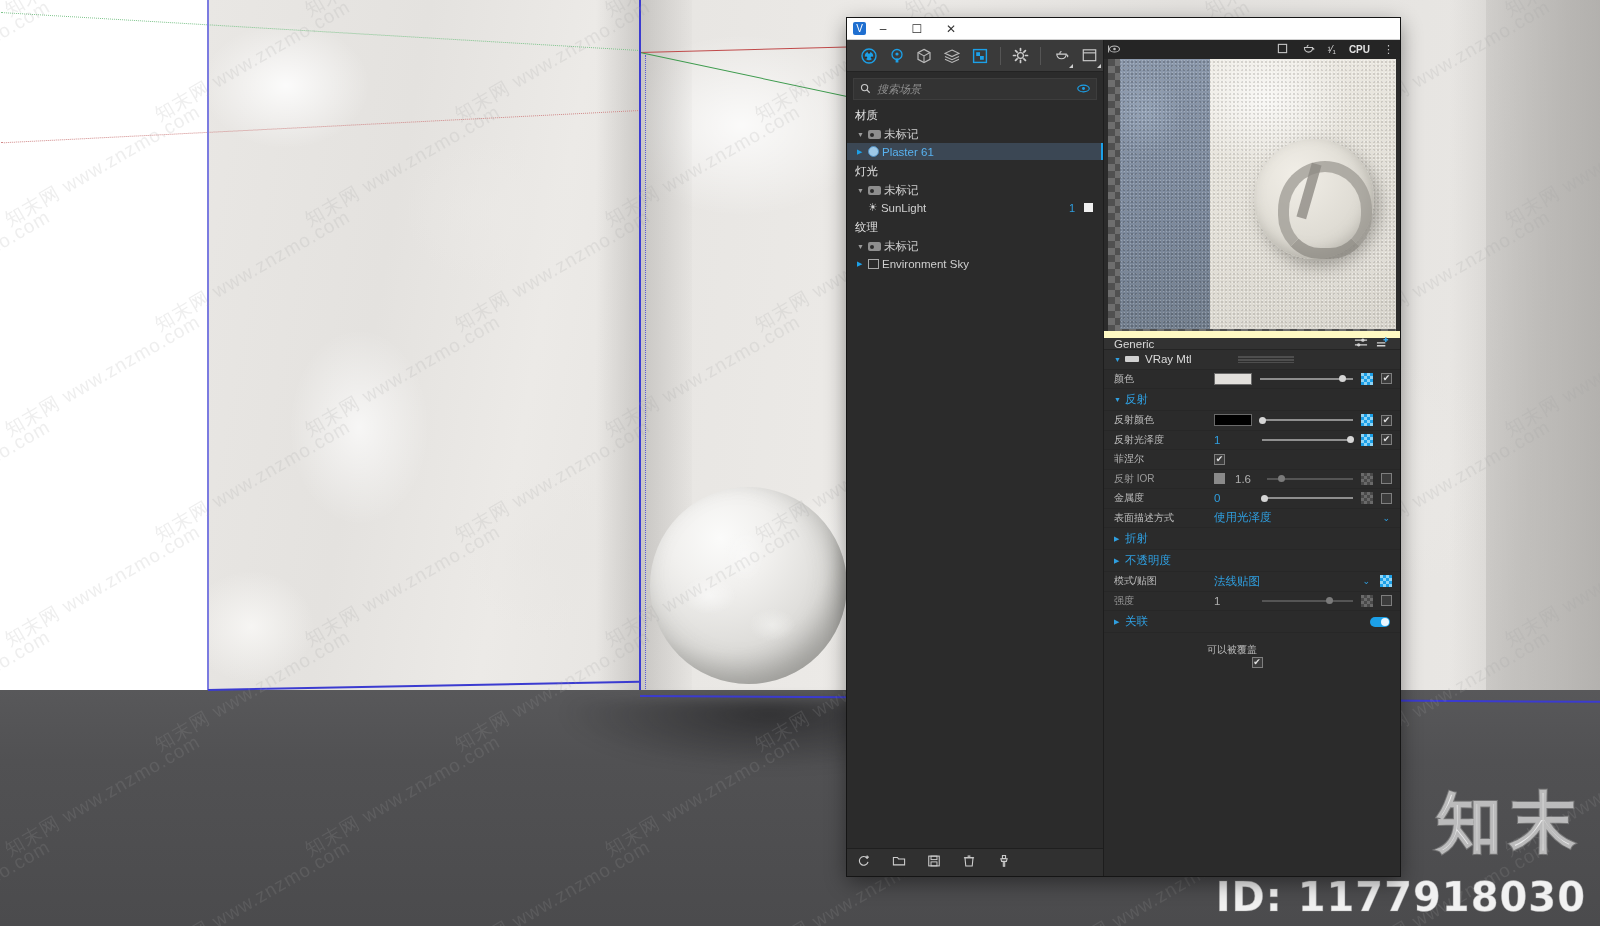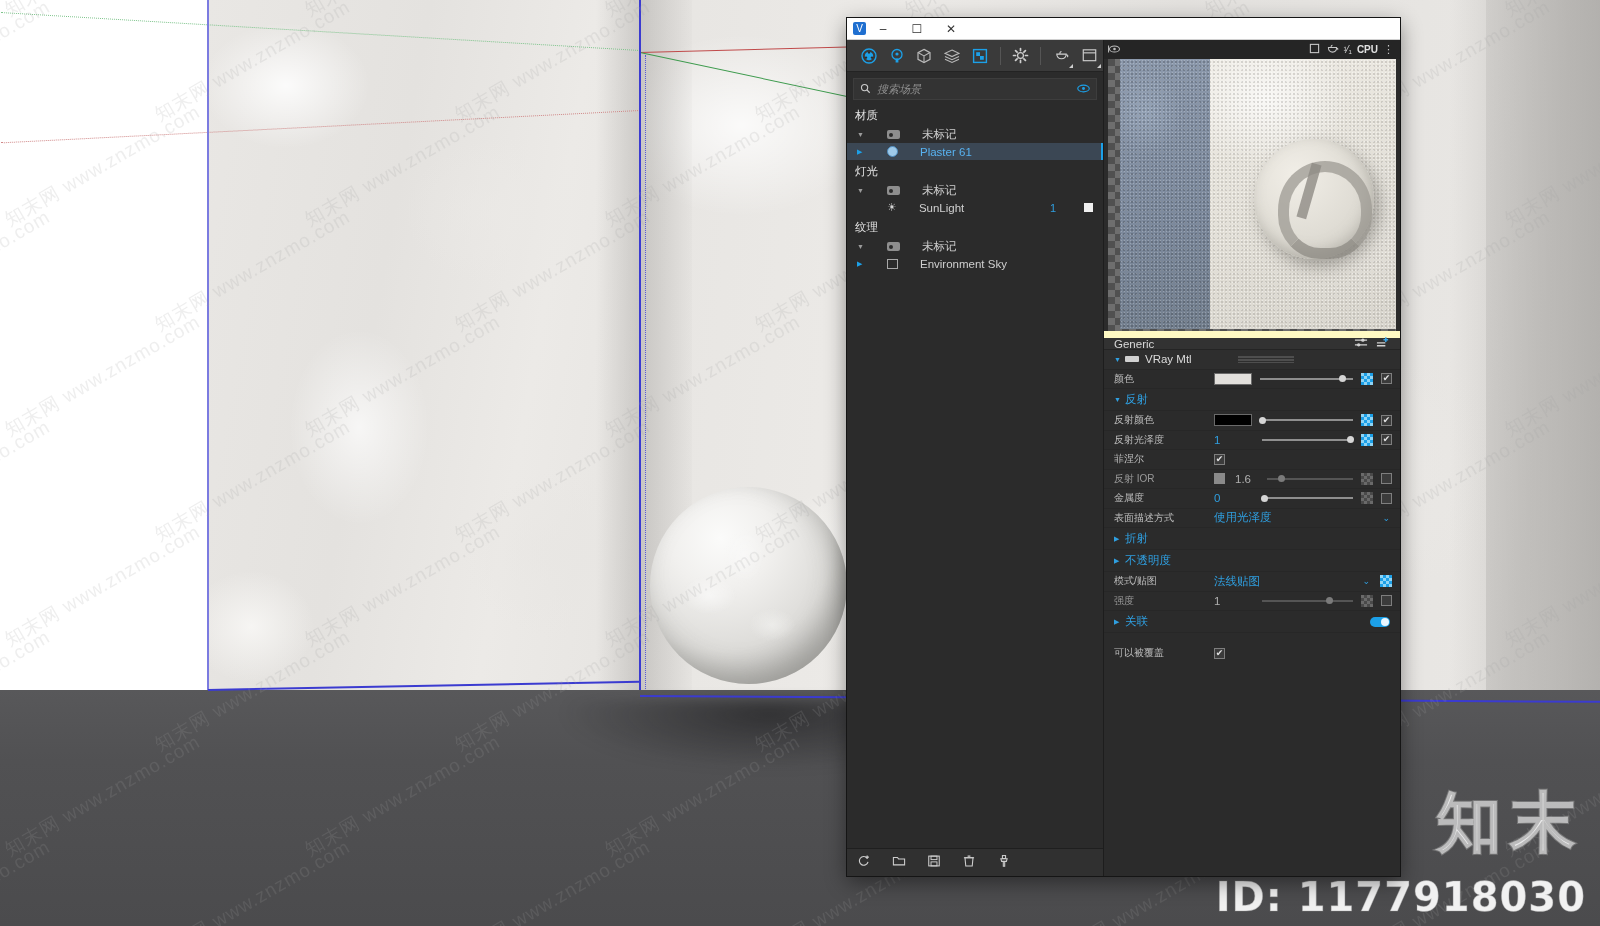--- a/index.html
+++ b/index.html
@@ -149,21 +149,21 @@
   .search-row input {
     flex:1; background:transparent; border:0; outline:0;
     color:#d6d6d6; font-size:11px; font-style:italic;
     font-family:"Liberation Sans",sans-serif;
   }
   .search-row input::placeholder { color:#8f8f8f; font-style:italic; }
   .search-eye { color:#1ca0e8; font-size:11px; }
 
   .tree { flex:1; overflow:hidden; padding-top:2px; font-size:11.5px; }
   .tree-group { color:#e2e2e2; font-size:11.5px; padding:4px 0 3px 8px; font-weight:400; }
-  .tree-row { display:flex; align-items:center; height:17px; padding-left:10px; color:#cfcfcf; gap:22px; }
+  .tree-row { display:flex; align-items:center; height:17px; padding-left:10px; color:#cfcfcf; gap:3px; }
   .tree-row.sel { background:#3b4754; color:#58b2f0; box-shadow: inset -2px 0 0 #1ca0e8; }
   .tree-row .arrow { width:8px; color:#1ca0e8; font-size:7px; line-height:1; }
   .tree-row .arrow.muted { color:#9b9b9b; }
   .tree-row .tag { width:13px;height:9px;background:#8e8e8e;border-radius:2px;position:relative; }
   .tree-row .tag::after{content:"";position:absolute;left:2px;top:2.5px;width:4px;height:4px;border-radius:50%;background:#2b2b2b;}
   .tree-row .matball { width:11px;height:11px;border-radius:50%;background:#9ec9e8;border:1.5px solid #4f8ec0; }
   .tree-row .sun { color:#d3d3d3; font-size:11px; }
   .tree-row .texico { width:11px;height:10px;border:1px solid #a8a8a8; }
   .tree-row .lbl { flex:1; }
   .tree-row .rightnum { color:#2f9fe0; font-size:11px; padding-right:6px; }
@@ -171,21 +171,21 @@
 
   .left-bottom {
     height:28px; background:#303030; border-top:1px solid #1f1f1f;
     display:flex; align-items:center; color:#cfcfcf;
   }
   .lbtn { width:36px; text-align:center; font-size:12px; color:#cfcfcf; }
 
   
   .right-col { flex:1; display:flex; flex-direction:column; background:#2b2b2b; min-width:0; }
   .render-head {
-    height:19px; background:#252525; display:flex; align-items:center; padding:0 4px; gap:0;
+    height:19px; background:#252525; display:flex; align-items:center; padding:0 4px; gap:8px;
   }
   .render-head .eye { color:#bdbdbd; font-size:10px; }
   .rh-spacer{flex:1;}
   .rh-ico{color:#c6c6c6;font-size:10px;padding:0 3px;position:relative;}
   .rh-frac{color:#d8d8d8;font-size:10px;padding:0 2px;}
   .rh-cpu{color:#e2e2e2;font-size:10px;font-weight:600;padding:0 3px;}
   .rh-dots{color:#c6c6c6;font-size:11px;padding:0 2px;letter-spacing:0;}
 
   .render-view {
     height:272px; margin:0 4px 0 4px; position:relative; overflow:hidden;
@@ -264,21 +264,21 @@
   .chk.off { color:transparent; }
   .gsq { width:11px;height:11px;background:#8a8a8a; }
   .tex-btn { width:12px;height:12px; margin-right:8px;
              background:repeating-conic-gradient(#1ca0e8 0% 25%, #8fd4f5 0% 50%) 0 0 / 6px 6px; }
   .tex-btn.dim { background:repeating-conic-gradient(#4a4a4a 0% 25%, #6a6a6a 0% 50%) 0 0 / 6px 6px; }
   .end-chk { margin-right:8px; }
   .chev { color:#2f9fe0; font-size:9px; margin-right:10px; }
   .toggle { width:20px;height:10px;border-radius:6px;background:#1ca0e8;position:relative;margin-right:10px; }
   .toggle::after{content:"";position:absolute;right:1px;top:1px;width:8px;height:8px;border-radius:50%;background:#e9f6ff;}
   .p-row.tall { height:22px; }
-  .p-row.free { border-bottom:none; padding-top:6px; height:26px; }
+  .p-row.free { border-bottom:none; padding-top:6px; height:26px;flex-direction:column; }
   .gap { height:4px; background:#2b2b2b; }
 </style>
 </head>
 <body>
 
 <div id="viewport">
   <div class="wall-left"></div>
   <div class="wall-right"></div>
   <div class="wall-far-right"></div>
   <div class="wall-right-shade"></div>

